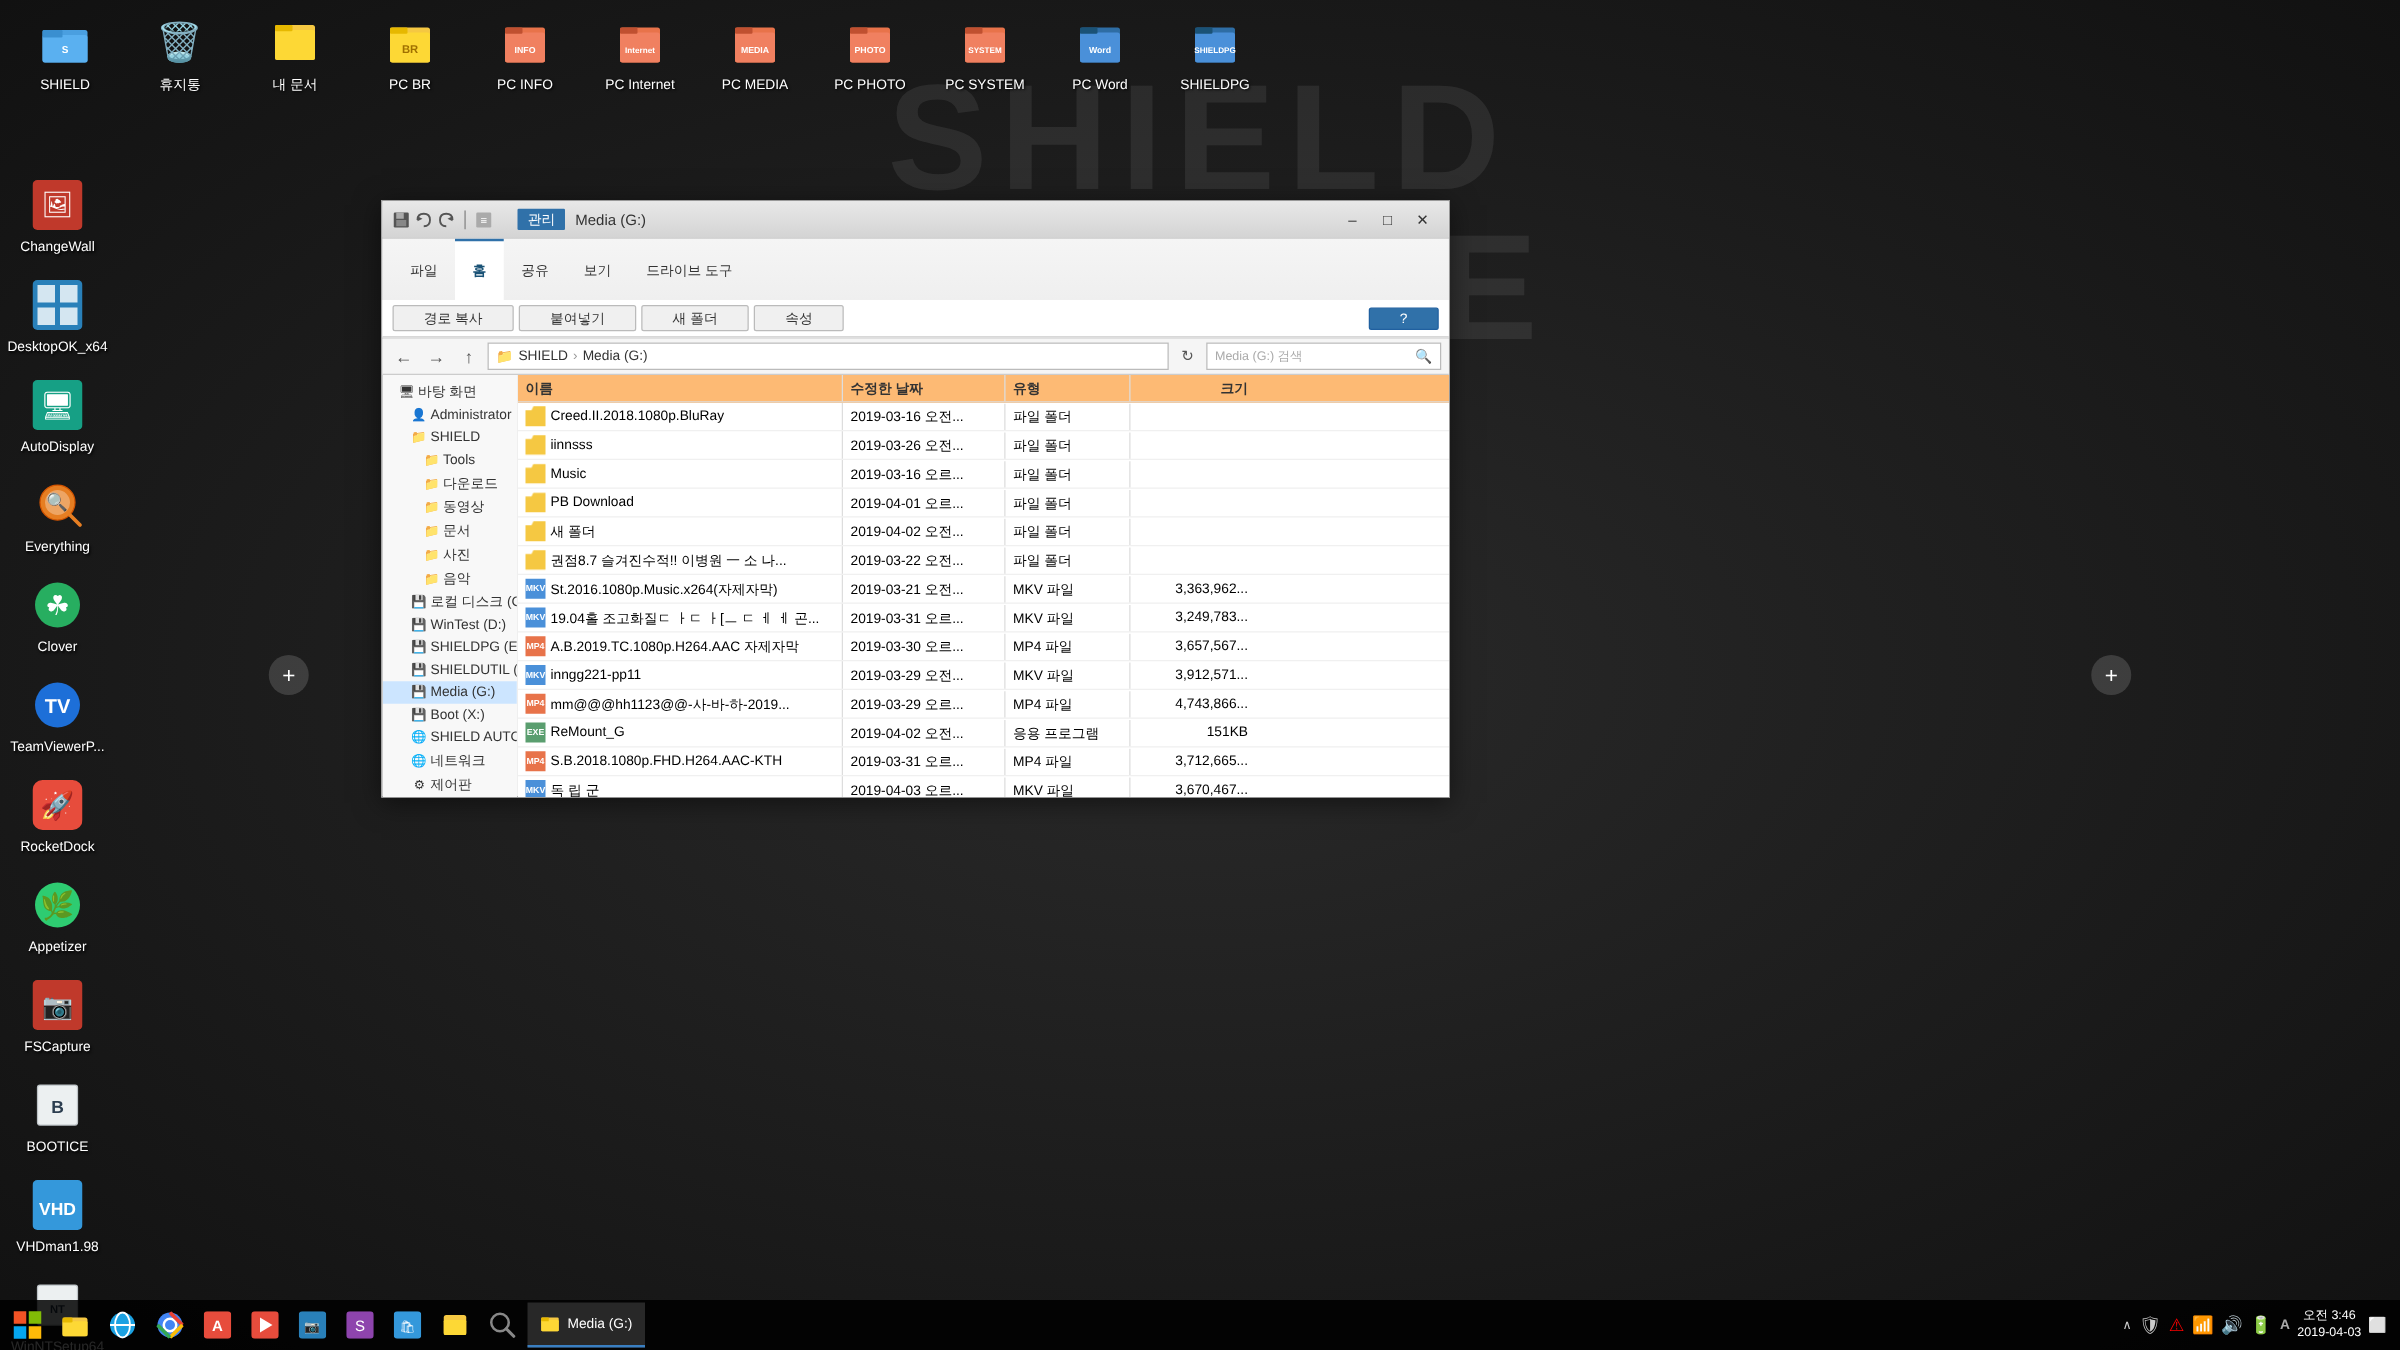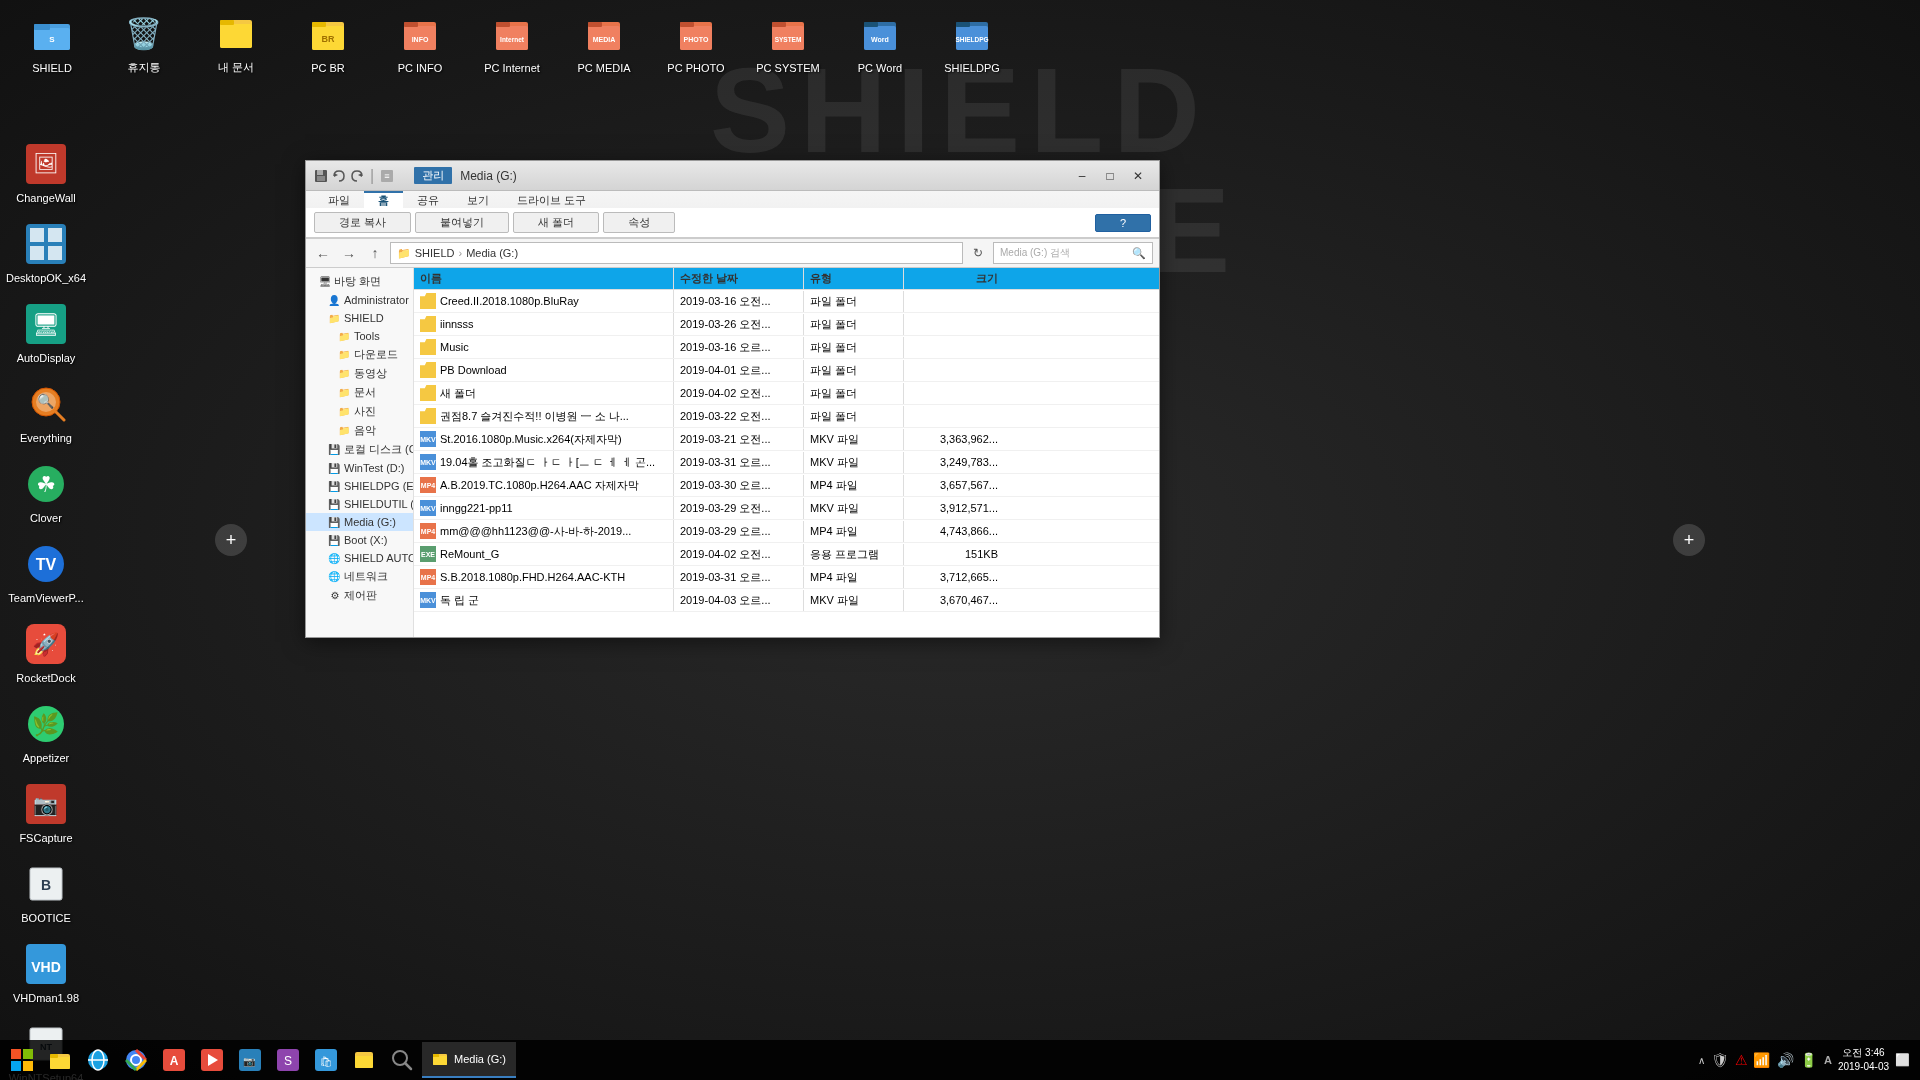--- a/index.html
+++ b/index.html
@@ -143,21 +143,21 @@
       border-bottom: 1px solid #ccc;
     }
 
     .ribbon-tabs {
       display: flex;
       padding: 0 8px;
       gap: 0;
     }
 
     .ribbon-tab {
-      padding: 0 14px;
+      padding: 16px 14px;
       font-size: 11px;
       color: #333;
       cursor: pointer;
       border-top: 2px solid transparent;
       background: transparent;
     }
 
     .ribbon-tab.active {
       background: #fff;
       border-top: 2px solid #3071a9;
@@ -222,21 +222,21 @@
 
     .path-sep { color: #999; }
 
     .search-box {
       display: flex;
       align-items: center;
       background: white;
       border: 1px solid #bbb;
       height: 22px;
       padding: 0 6px;
-      width: 160px;
+      width: 188px;
       font-size: 11px;
       color: #888;
     }
 
     
     .explorer-main {
       display: flex;
       flex: 1;
       overflow: hidden;
     }
@@ -282,21 +282,21 @@
 
     
     .file-list {
       flex: 1;
       overflow-y: auto;
       background: white;
     }
 
     .file-list-header {
       display: flex;
-      background: #0ea5e9;
+      background: #fdba74;
       border-bottom: 1px solid #ddd;
       font-size: 11px;
       color: #333;
       font-weight: 600;
       position: sticky;
       top: 0;
     }
 
     .col-name { width: 260px; padding: 3px 6px; border-right: 1px solid #ddd; }
     .col-date { width: 130px; padding: 3px 6px; border-right: 1px solid #ddd; }

